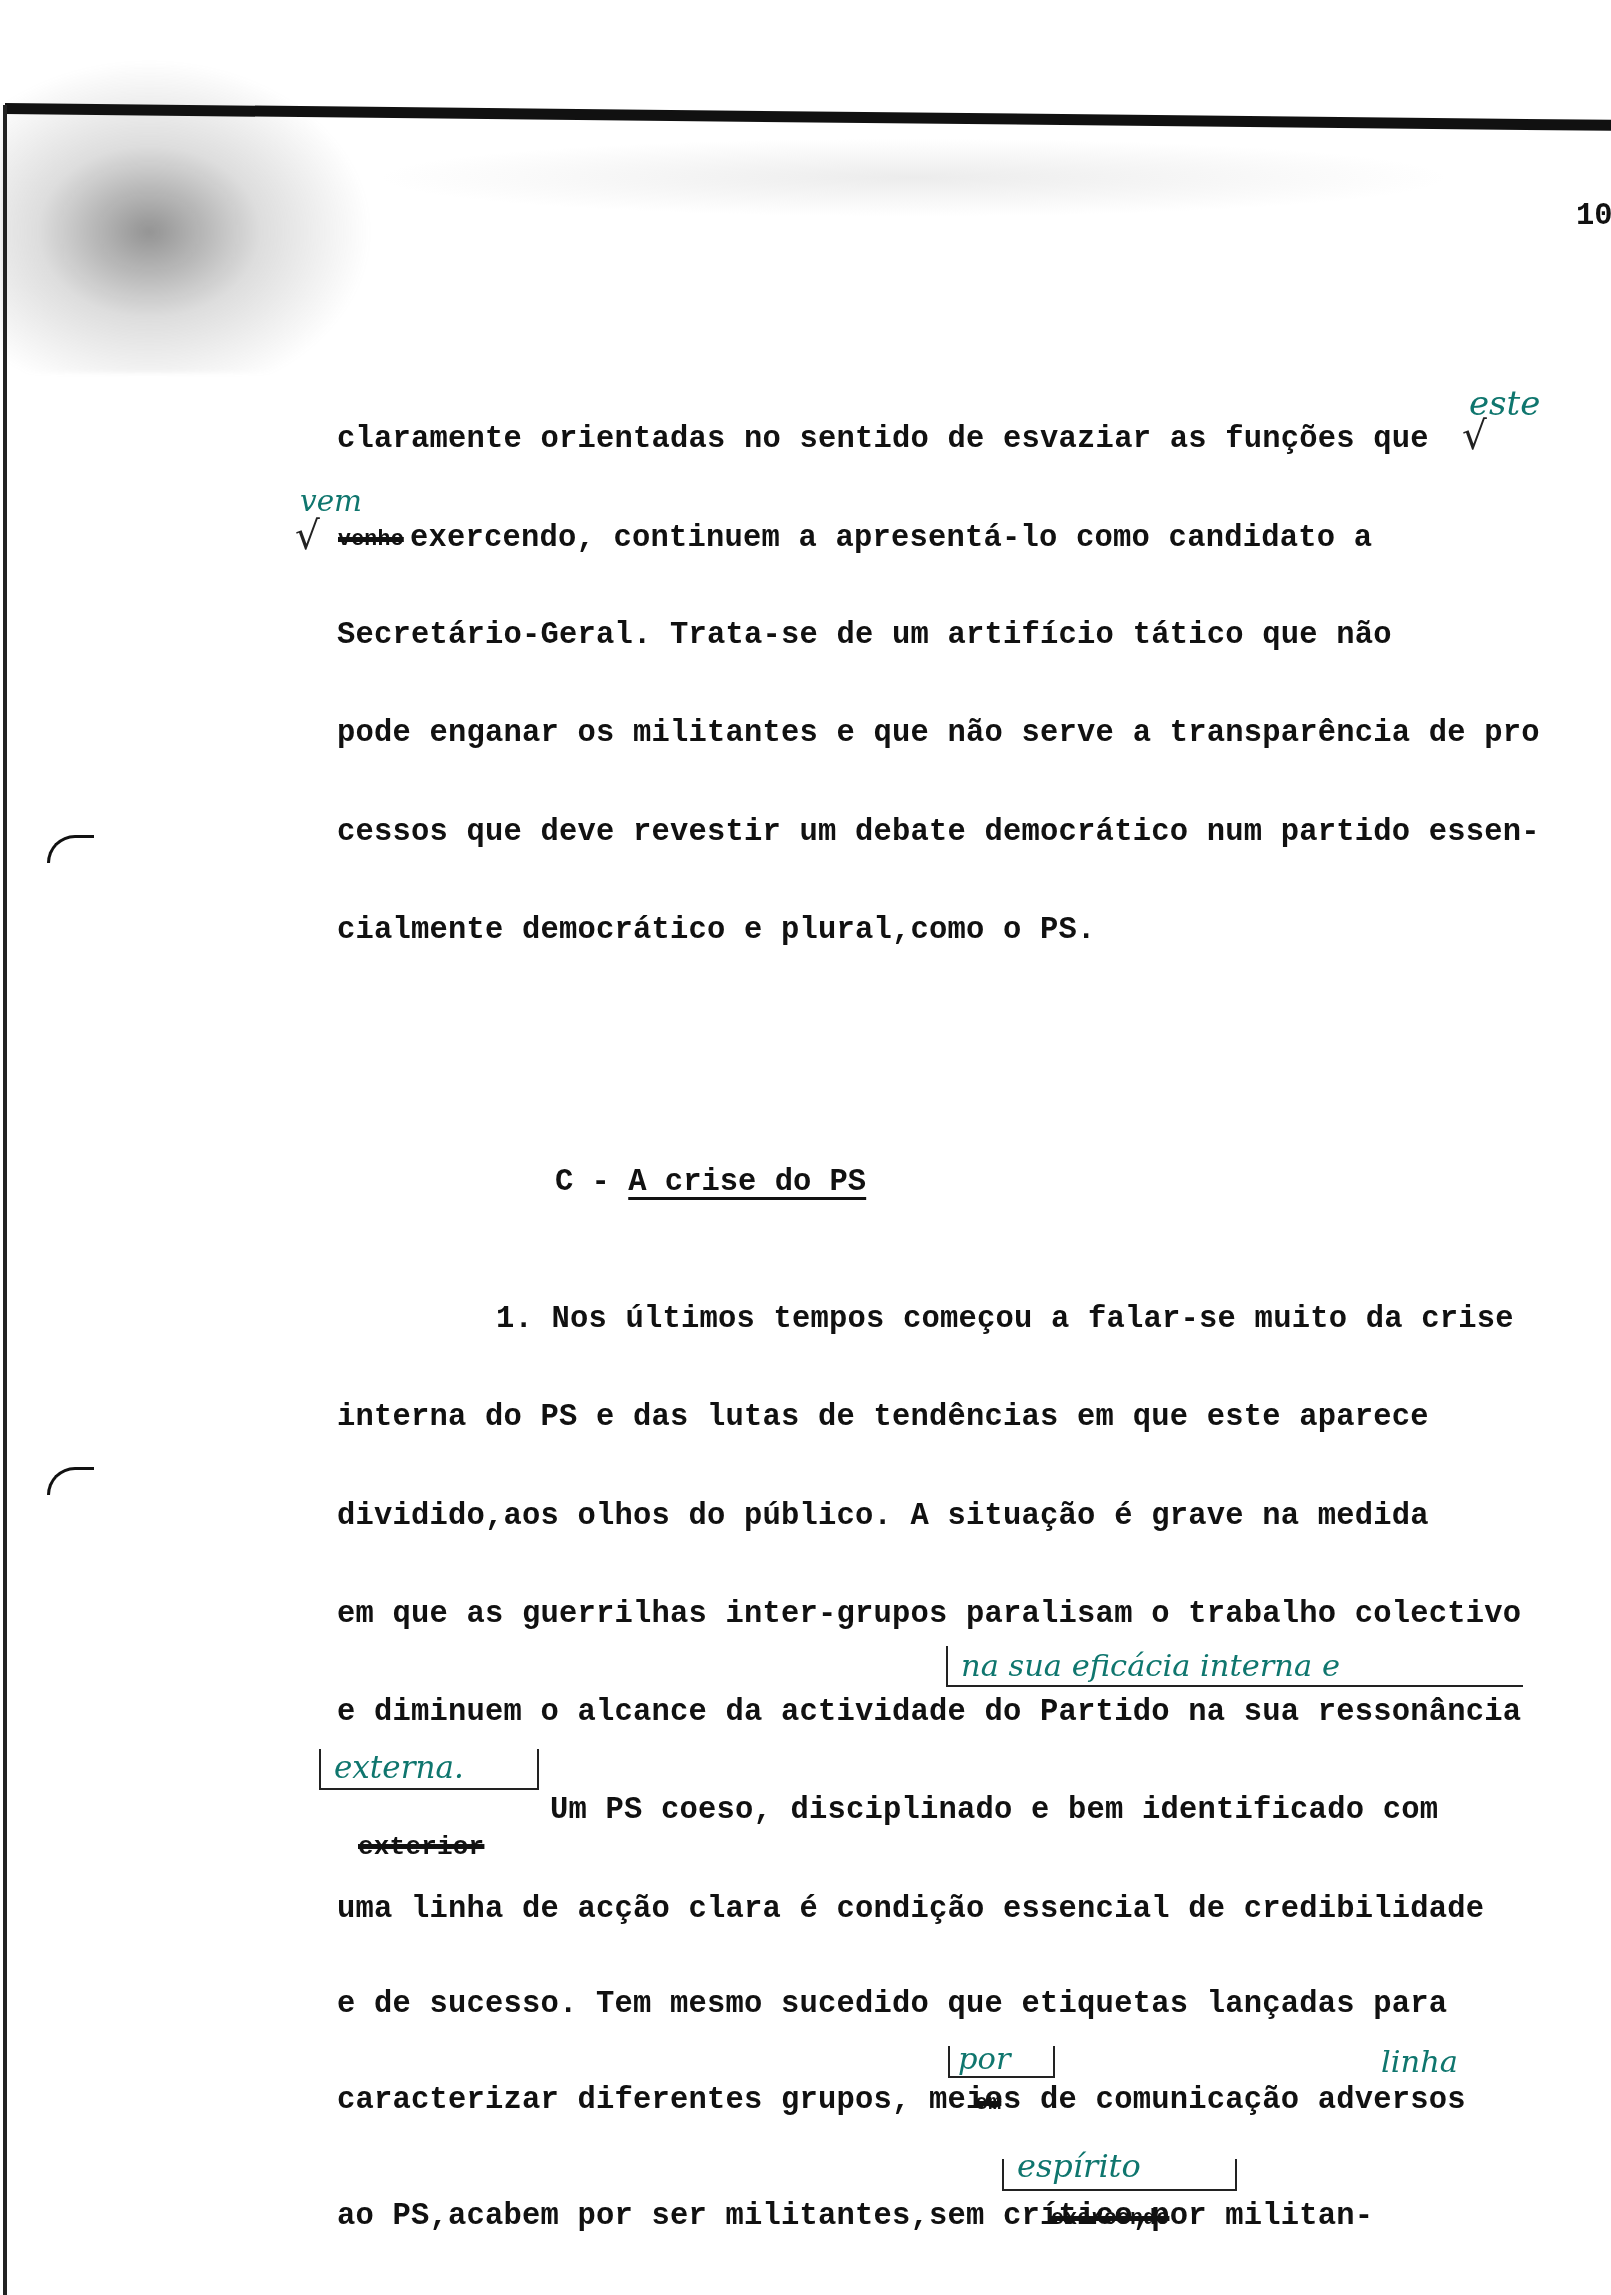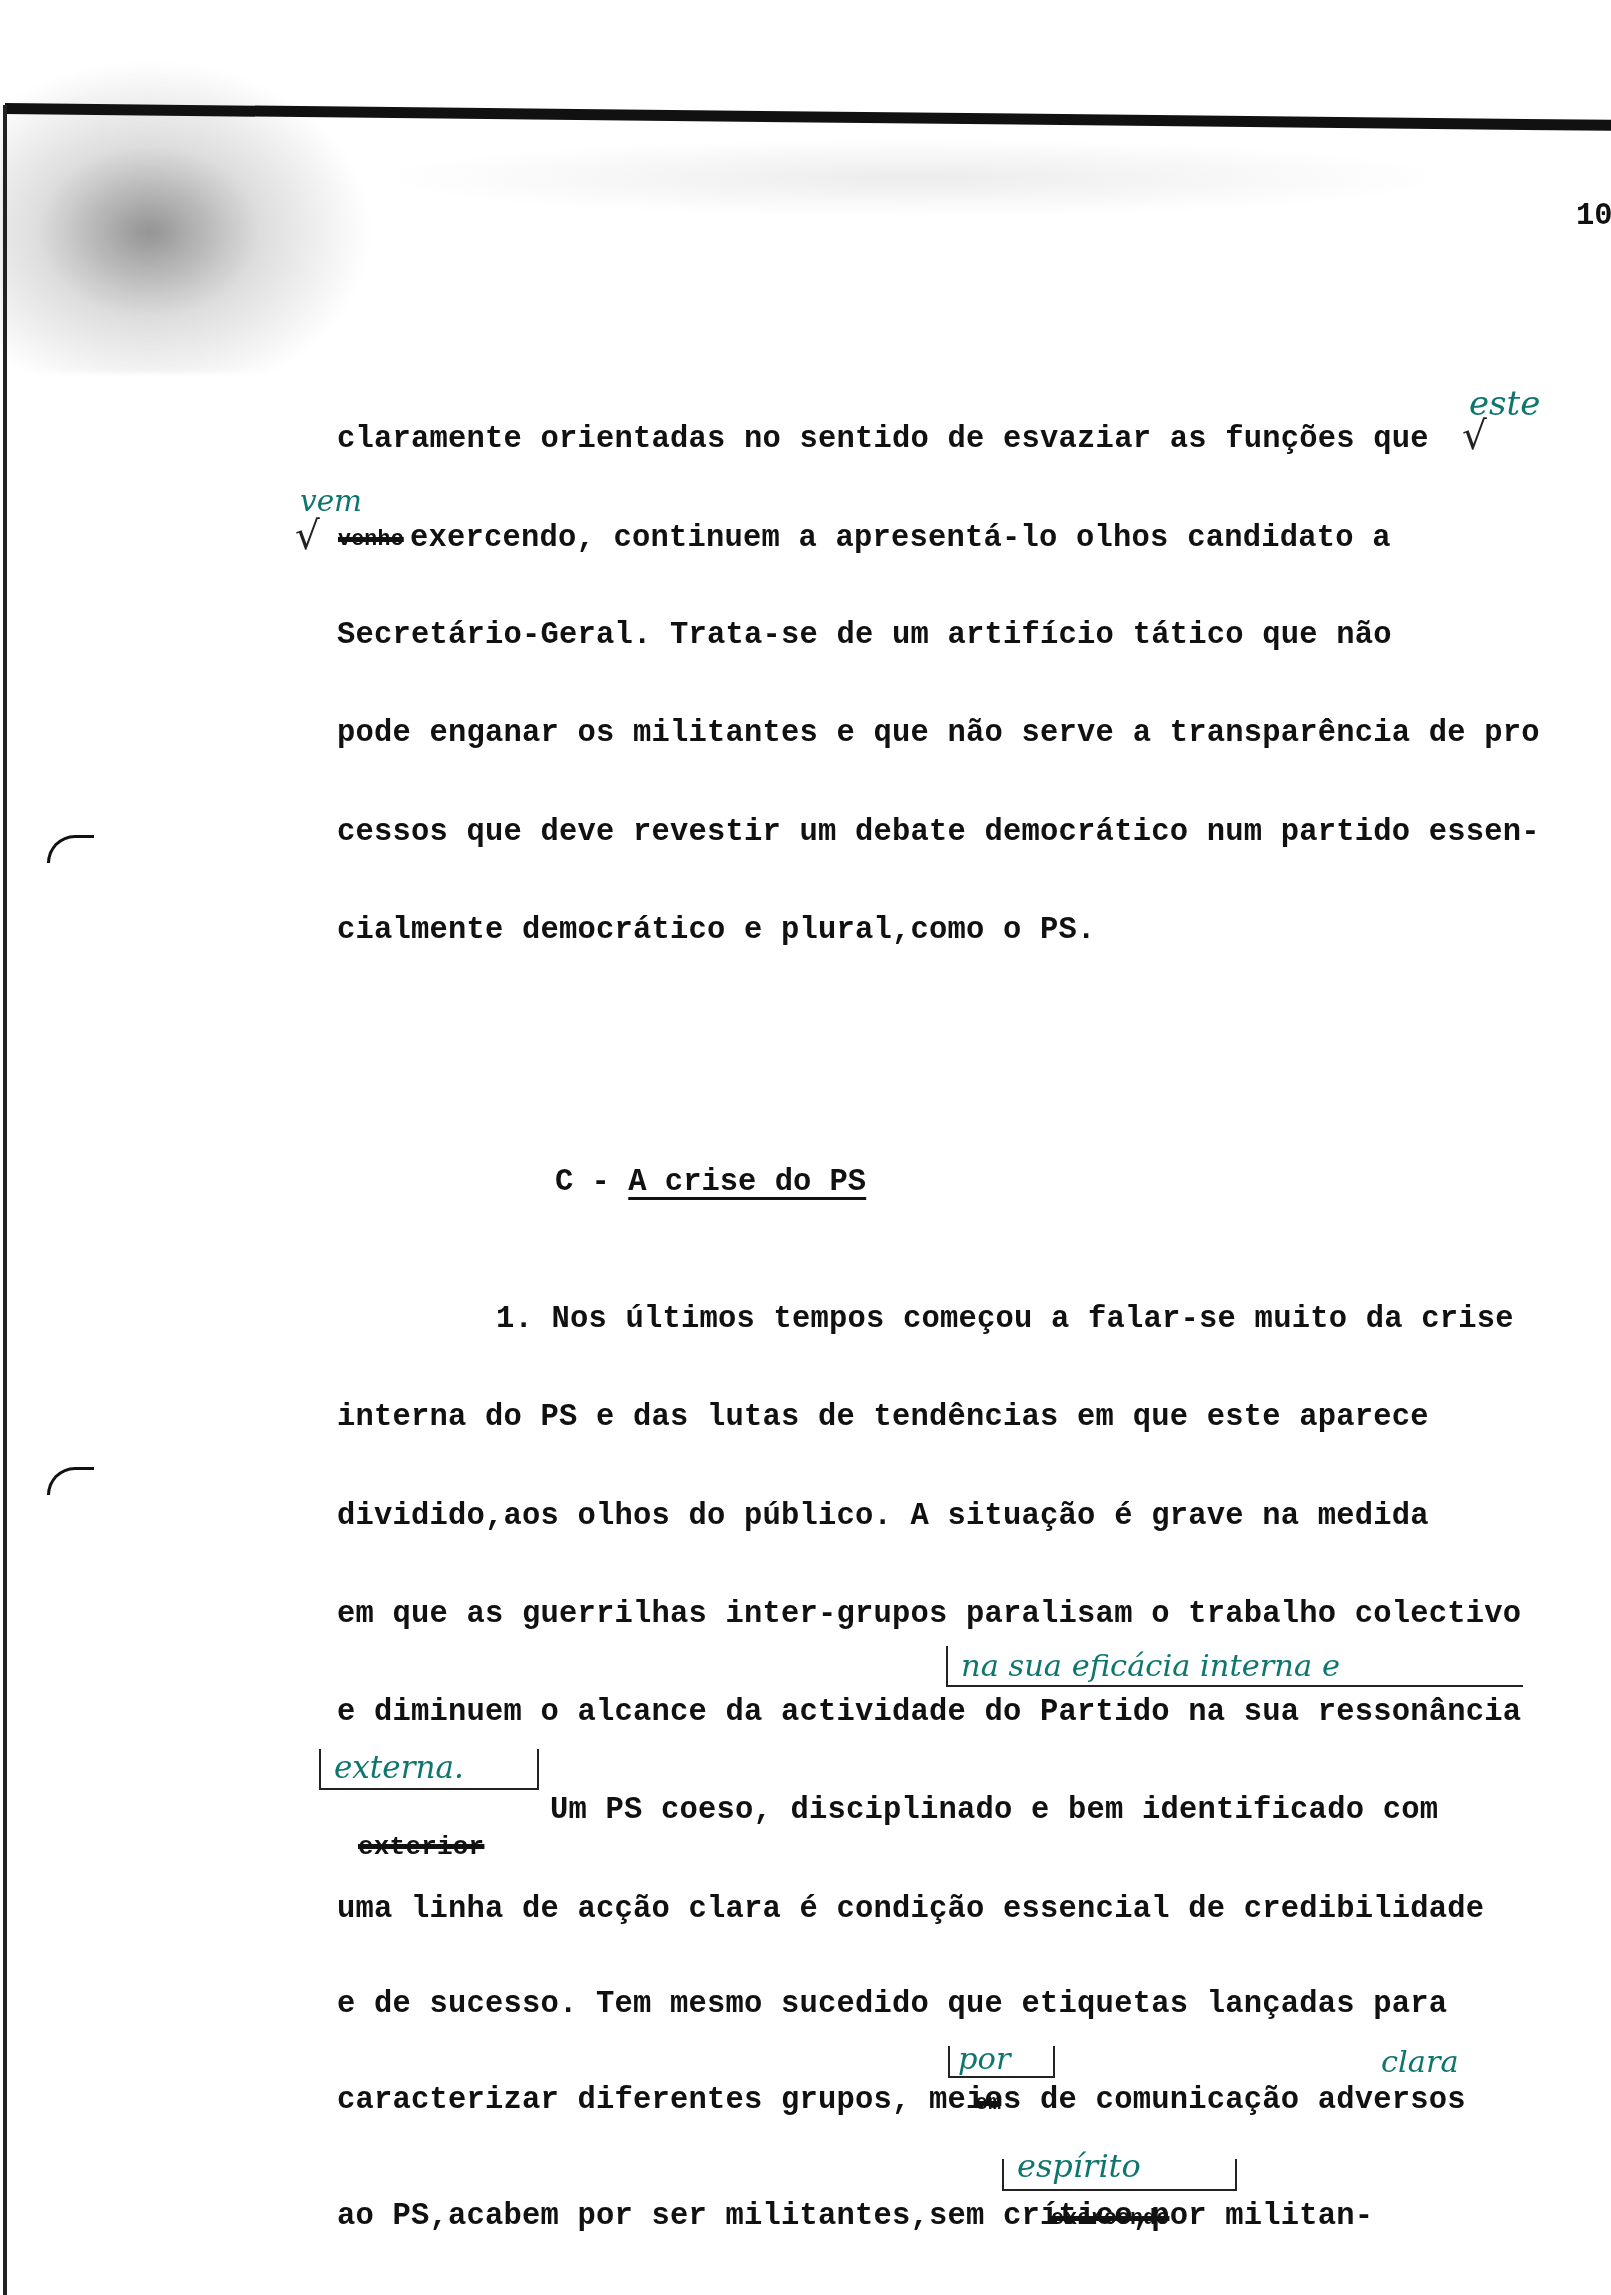--- a/index.html
+++ b/index.html
@@ -63,21 +63,21 @@
 
 <div class="page-number">10.</div>
 
 <div class="line" style="top:422px">claramente orientadas no sentido de esvaziar as funções que</div>
 <div class="hand" style="left:1469px;top:383px">este</div>
 <div class="caret" style="left:1462px;top:413px">√</div>
 
 <div class="hand" style="left:300px;top:484px;font-size:29.5px">vem</div>
 <div class="caret" style="left:295px;top:513px">√</div>
 <div class="line strike" style="left:314px;top:527px;font-size:21.6px">venho</div>
-<div class="line" style="left:410px;top:521px">exercendo, continuem a apresentá-lo olhos candidato a</div>
+<div class="line" style="left:410px;top:521px">exercendo, continuem a apresentá-lo como candidato a</div>
 
 <div class="line" style="top:618px">Secretário-Geral. Trata-se de um artifício tático que não</div>
 <div class="line" style="top:716px">pode enganar os militantes e que não serve a transparência de pro</div>
 <div class="line" style="top:815px">cessos que deve revestir um debate democrático num partido essen-</div>
 <div class="line" style="top:913px">cialmente democrático e plural,como o PS.</div>
 
 <div class="heading">
   <span>C -</span>
   <span class="title">A crise do PS</span>
 </div>
@@ -94,21 +94,21 @@
 <div class="hand" style="left:334px;top:1749px;font-size:31px">externa.</div>
 <div class="bracket" style="left:319px;top:1749px;width:216px;height:39px"></div>
 <div class="line strike" style="left:334px;top:1832px;font-size:26px">exterior</div>
 <div class="line" style="left:550px;top:1793px">Um PS coeso, disciplinado e bem identificado com</div>
 
 <div class="line" style="top:1892px">uma linha de acção clara é condição essencial de credibilidade</div>
 <div class="line" style="top:1987px">e de sucesso. Tem mesmo sucedido que etiquetas lançadas para</div>
 
 <div class="hand" style="left:958px;top:2041px;font-size:30.5px">por</div>
 <div class="bracket" style="left:948px;top:2046px;width:103px;height:29.5px"></div>
-<div class="hand" style="left:1381px;top:2044px;font-size:30.5px">clara</div>
+<div class="hand" style="left:1381px;top:2044px;font-size:30.5px">linha</div>
 <div class="line" style="top:2083px">caracterizar diferentes grupos,    meios de comunicação adversos</div>
 <div class="line strike" style="left:951px;top:2091px;font-size:21.6px">em</div>
 
 <div class="hand" style="left:1017px;top:2147px;font-size:32px">espírito</div>
 <div class="bracket" style="left:1002px;top:2159px;width:231px;height:29.5px"></div>
 <div class="line" style="top:2199px">ao PS,acabem por ser militantes,sem         crítico,por militan-</div>
 <div class="line strike" style="left:1027px;top:2206px;font-size:21.6px">exercendo</div>
 
 
 </body></html>

